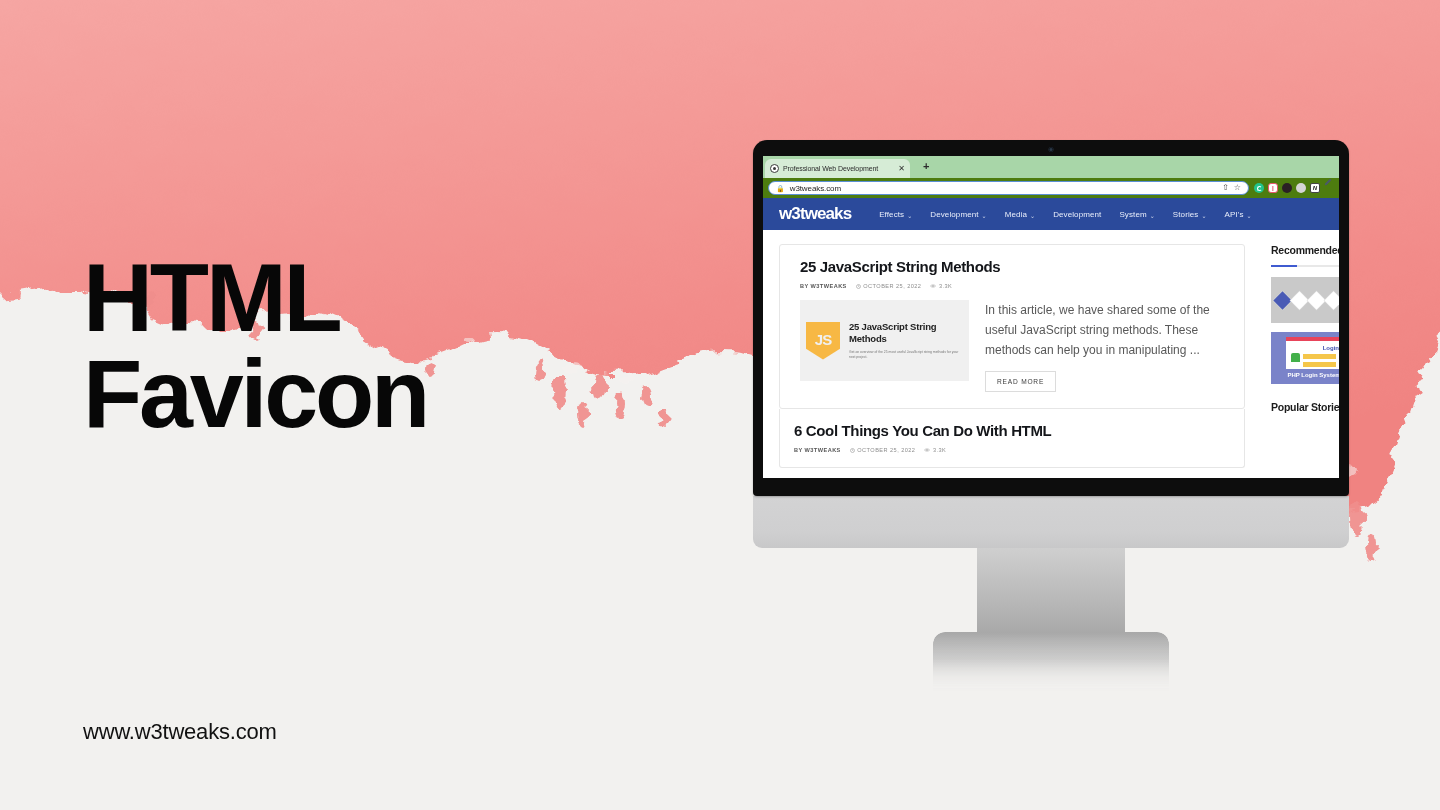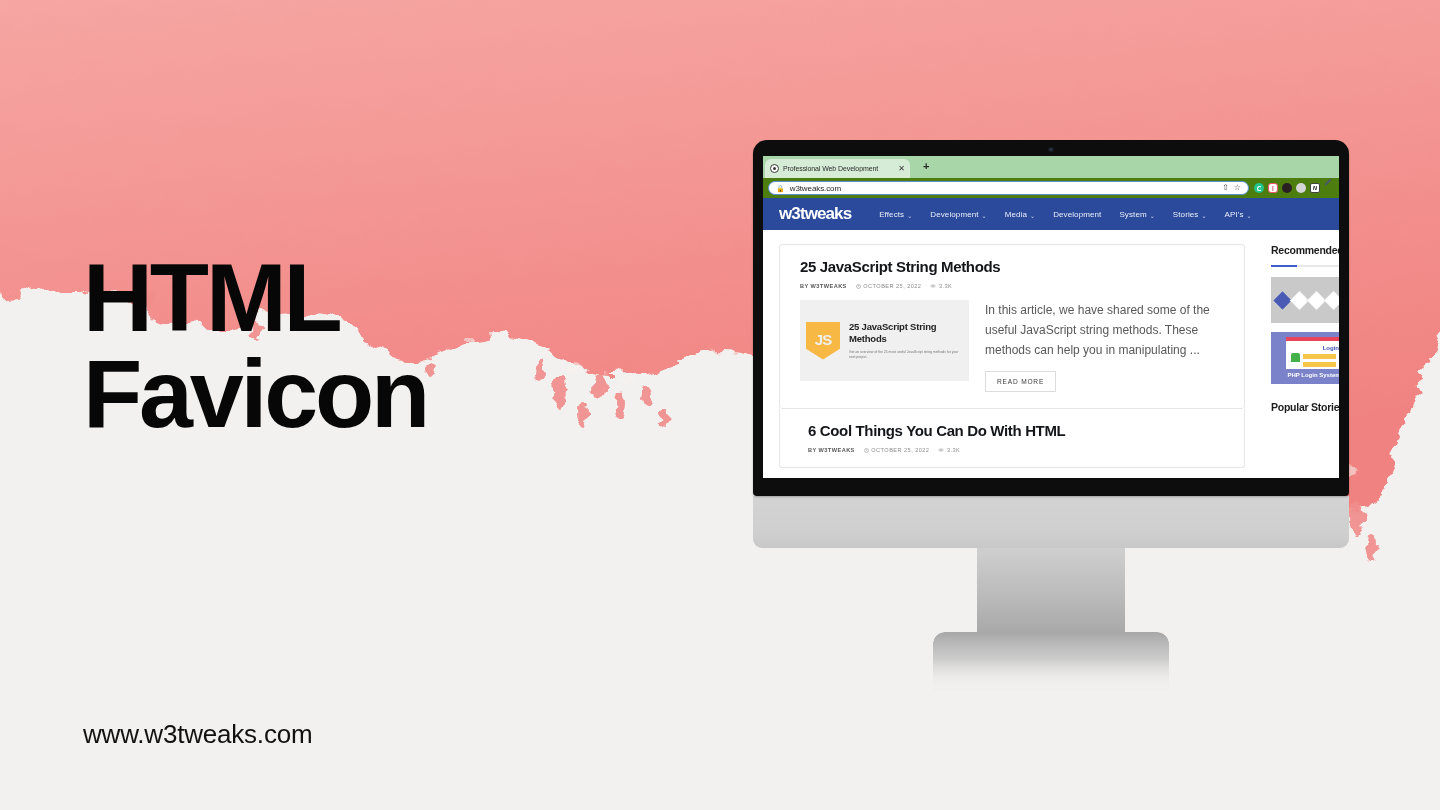--- a/index.html
+++ b/index.html
@@ -29,21 +29,21 @@
   #subtitle{
     margin-top:36px;
     font-size:21.5px;
     line-height:1.62;
     color:#FA63B6;
     letter-spacing:-0.1px;
     max-width:560px;
   }
   #site-url{
     position:absolute; left:83px; top:719px;
-    font-size:26px; color:#111; letter-spacing:-0.2px; z-index:5;
+    font-size:22px; color:#111; letter-spacing:-0.2px; z-index:5;
   }
 
   
   #monitor{ position:absolute; left:753px; top:140px; width:596px; z-index:6; }
   .bezel{
     width:596px; height:356px;
     background:#0d0d0d;
     border-radius:14px 14px 4px 4px;
     padding:16px 10px 18px 10px;
     position:relative;
@@ -175,21 +175,21 @@
     font-size:15px; font-weight:bold; color:#f0f0f0; letter-spacing:-1px;
   }
   .thumb-txt{ min-width:0; }
   .thumb-txt .t{ font-size:9.5px; font-weight:bold; color:#222; line-height:1.28; letter-spacing:-0.2px; }
   .thumb-txt .s{ font-size:3.4px; color:#777; margin-top:4px; line-height:1.5; }
   .excerpt{ font-size:12px; color:#585858; line-height:1.68; }
   .readmore{
     margin-top:11px; display:inline-block; border:1px solid #dcdcdc;
     padding:6px 11px; font-size:6.6px; color:#3a3a3a; letter-spacing:.8px; background:#fff;
   }
-  .card2{ border:1px solid #e6e6e6; border-top:none; border-radius:0 0 3px 3px; padding:13px 14px 14px 28px; }
+  .card2{ border:1px solid #e6e6e6; border-top:none; border-radius:0 0 3px 3px; padding:13px 14px 14px 14px; }
 
   
   .sidebar{ width:80px; flex:none; padding:14px 0 0 12px; overflow:hidden; }
   .side-h{ font-size:10.5px; font-weight:bold; color:#1c1c1c; white-space:nowrap; letter-spacing:-0.25px; }
   .side-rule{ width:74px; height:2px; background:#e8e8e8; margin-top:9px; position:relative; }
   .side-rule::after{ content:""; position:absolute; left:0; top:0; width:26px; height:2px; background:#3f5bd0; }
   .sb-thumb1{
     margin-top:10px; width:86px; height:46px; background:#c9c9c9;
     display:flex; align-items:center; gap:4px; padding-left:5px;
   }

